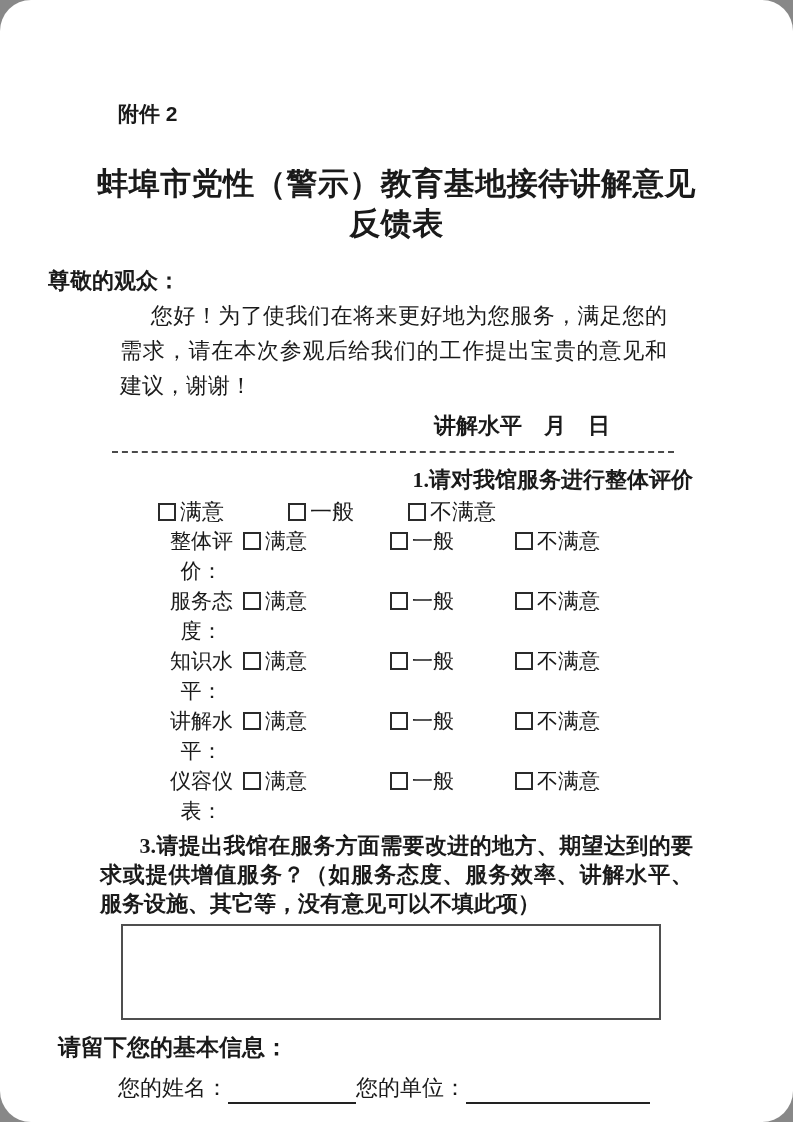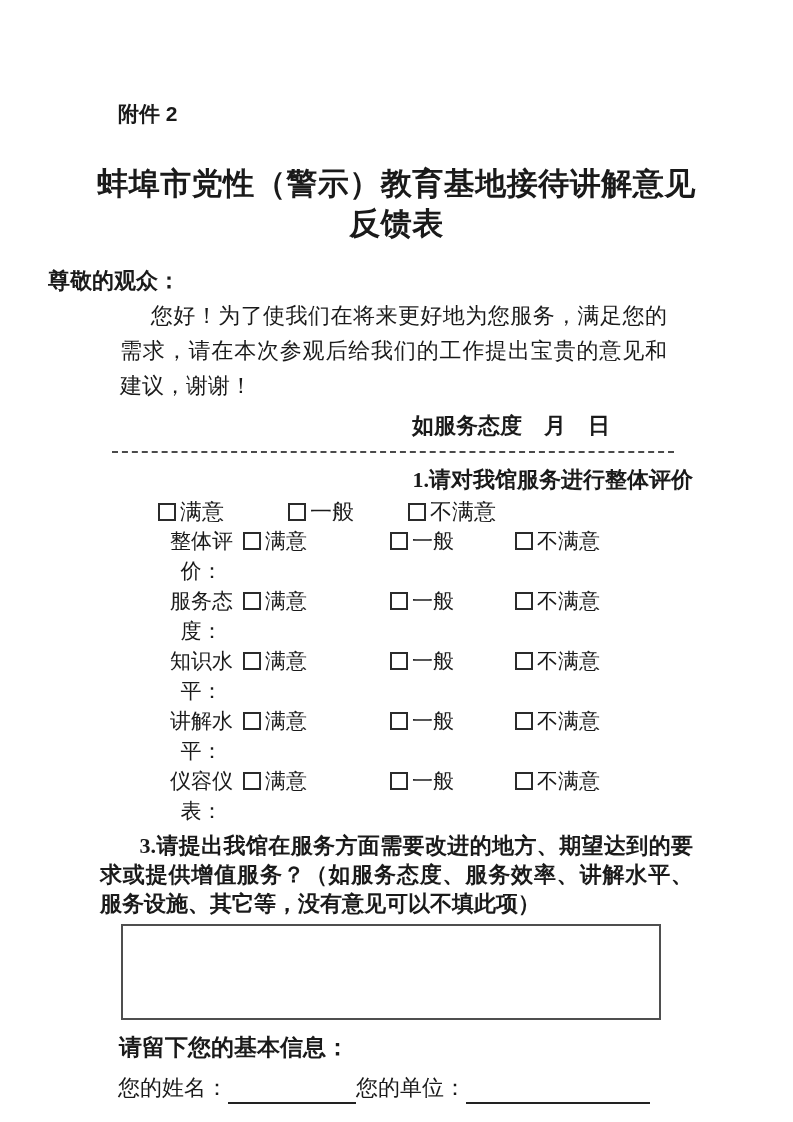--- a/index.html
+++ b/index.html
@@ -4,20 +4,21 @@
 <style>
   html,body { margin:0; padding:0; background:#888; }
   .page {
     position:relative;
     width:793px; height:1122px;
     margin:0 auto;
     background:#ffffff;
     color:#1a1a1a;
     font-family:"Liberation Serif","DejaVu Serif",serif;
     overflow:hidden;
+    border-radius:31px;
   }
   .attachment {
     padding-top:100px;
     margin-left:118px;
     font-family:"Liberation Sans","DejaVu Sans",sans-serif;
     font-size:21px; font-weight:600; line-height:28px;
   }
   .title {
     margin-top:36px;
     text-align:center;
@@ -79,21 +80,21 @@
     text-indent:1.8em;
     text-align:justify;
   }
   .comment-box {
     margin:6px 0 0 121px;
     width:536px; height:92px;
     border:2px solid #4f4f4f;
     background:#fff;
   }
   .info-heading {
-    margin:13px 0 0 119px;
+    margin:13px 0 0 58px;
     font-size:23px; font-weight:bold; line-height:30px;
   }
   .info-row {
     margin:9px 0 0 118px;
     font-size:22px; line-height:32px;
     white-space:nowrap;
   }
   .blank {
     display:inline-block;
     border-bottom:2px solid #222;
@@ -112,21 +113,21 @@
 
   <div class="title">
     <div>蚌埠市党性（警示）教育基地接待讲解意见</div>
     <div>反馈表</div>
   </div>
 
   <div class="salutation">尊敬的观众：</div>
 
   <p class="intro">您好！为了使我们在将来更好地为您服务，满足您的需求，请在本次参观后给我们的工作提出宝贵的意见和建议，谢谢！</p>
 
-  <div class="date-line">如服务态度　月　日</div>
+  <div class="date-line">讲解水平　月　日</div>
 
   <div class="divider"></div>
 
   <div class="q-heading">1.请对我馆服务进行整体评价</div>
   <div class="q1-options">
     <span class="opt1">
       <span class="checkbox"></span><span>满意</span>
     </span>
     <span class="opt2">
       <span class="checkbox"></span><span>一般</span>

